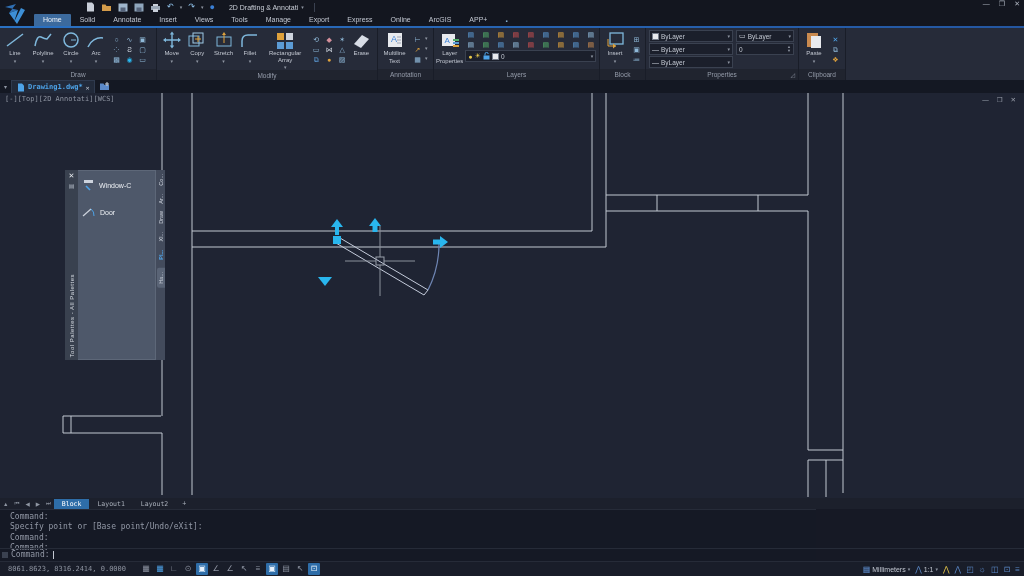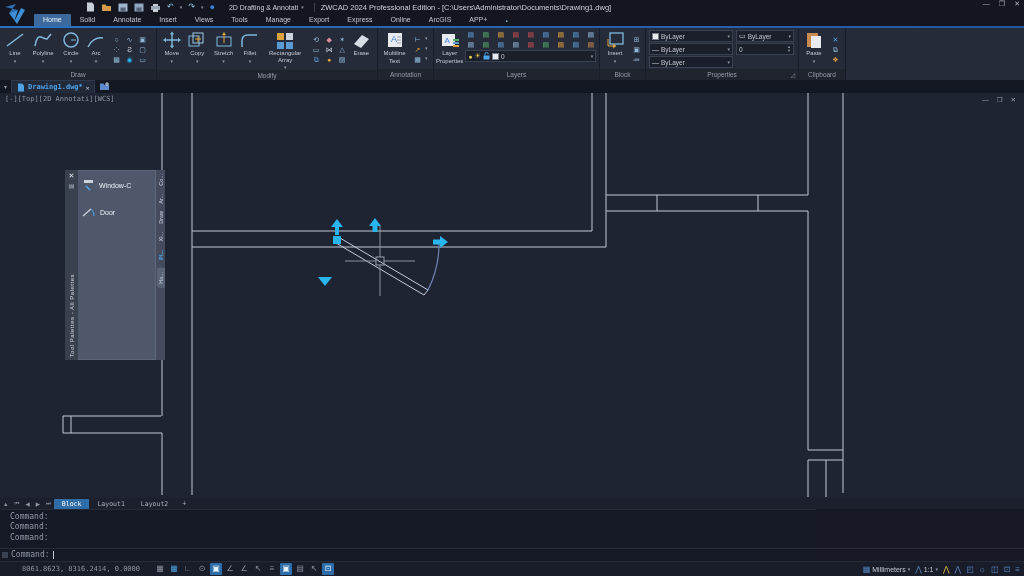--- a/index.html
+++ b/index.html
@@ -80,21 +80,21 @@
   
   .cmd { position:absolute; top:509px; left:0; width:816px; height:52px; background:#151925; border-top:1px solid #262b38; font-family:"DejaVu Sans Mono",monospace; font-size:8px; color:#9298a6; }
   .cmd .hist { padding:2px 0 0 10px; }
   .cmd .hline { line-height:10.3px; white-space:pre; }
   .cmd .inputrow { position:absolute; left:0; bottom:1px; width:1024px; border-top:1px solid #262b38; display:flex; align-items:center; height:12px; padding-left:2px; }
   .cmd .chandle { width:6px; height:6px; background:#3a4150; margin-right:3px; }
   .cmd .ccaret { display:inline-block; width:1px; height:8px; background:#c3c8d2; margin-left:3px; }
 
   
   .statusbar { position:absolute; top:561px; left:0; width:1024px; height:15px; background:#191d29; border-top:1px solid #262b38; display:flex; align-items:center; }
-  .coords { font-family:"DejaVu Sans Mono",monospace; font-size:7px; color:#8d93a0; margin-left:22px; width:132px; }
+  .coords { font-family:"DejaVu Sans Mono",monospace; font-size:7px; color:#8d93a0; margin-left:8px; width:132px; }
   .toggles { display:flex; gap:2px; }
   .tg { width:12px; height:12px; font-size:8px; line-height:12px; text-align:center; color:#8e94a2; }
   .tg.active { background:var(--c-accent,#2e6da8); color:#e8f2fc; border-radius:1px; }
   .tg.semi { color:#4da3e8; }
   .rightstat { margin-left:auto; display:flex; align-items:center; gap:5px; margin-right:4px; font-size:7px; color:#c3c8d2; }
   .rs-ic { font-size:8px; color:#5b89c9; }
   .rs-ic.yellow { color:#e8c84a; }
   .rs-group { display:flex; align-items:center; gap:2px; }
 
   svg { display:block; }
@@ -144,21 +144,20 @@
     <span class="caret">▾</span>
     <span class="qi" style="color:#8fc0e8">↷</span>
     <span class="caret">▾</span>
     <span class="qi" style="color:#3a7fd5; font-size:9px;">●</span>
   </div>
   <div class="workspace">
     <span>2D Drafting &amp; Annotati</span>
     <span class="caret">▾</span>
   </div>
   <div class="tsep"></div>
-  <div class="apptitle">ZWCAD 2024 Professional Edition - [C:\Users\Administrator\Documents\Drawing1.dwg]</div>
   <div class="winctrl">
     <span>—</span>
     <span>❐</span>
     <span>✕</span>
   </div>
 </div>
 
 <div class="menubar">
   <span class="mtab active">Home</span>
   <span class="mtab">Solid</span>
@@ -563,20 +562,21 @@
   <span class="lnav">⏭</span>
   <span class="ltab active">Block</span>
   <span class="ltab">Layout1</span>
   <span class="ltab">Layout2</span>
   <span class="lplus">+</span>
 </div>
 
 <div class="cmd">
   <div class="hist">
     <div class="hline">Command:</div>
+    <div class="hline">Specify point or [Base point/Undo/eXit]:</div>
     <div class="hline">Command:</div>
     <div class="hline">Command:</div>
   </div>
   <div class="inputrow">
     <span class="chandle"></span>
     <span>Command:</span>
     <span class="ccaret"></span>
   </div>
 </div>
 

